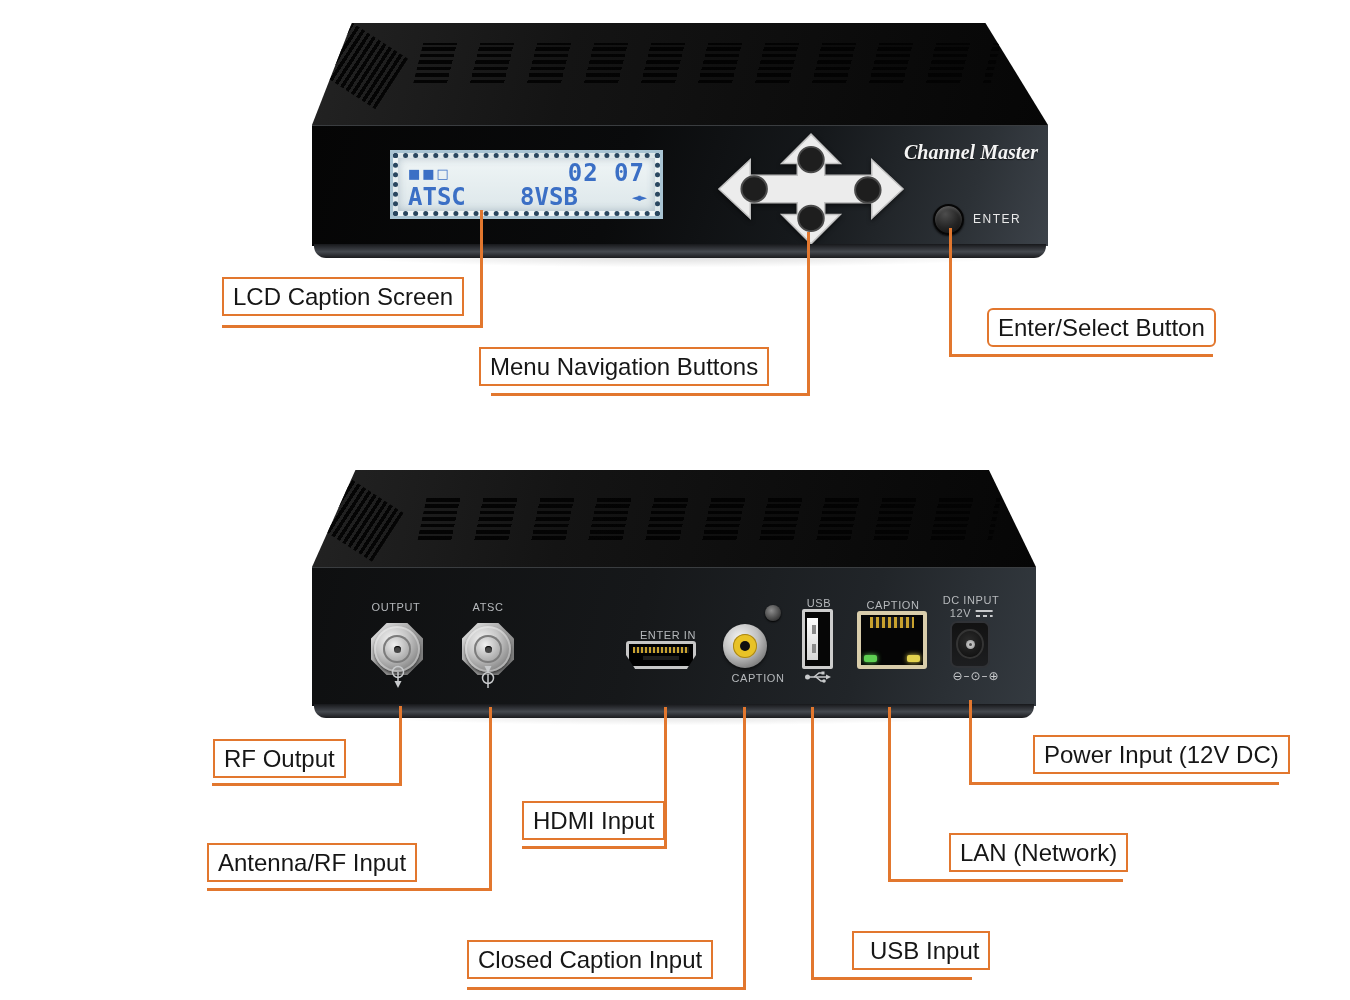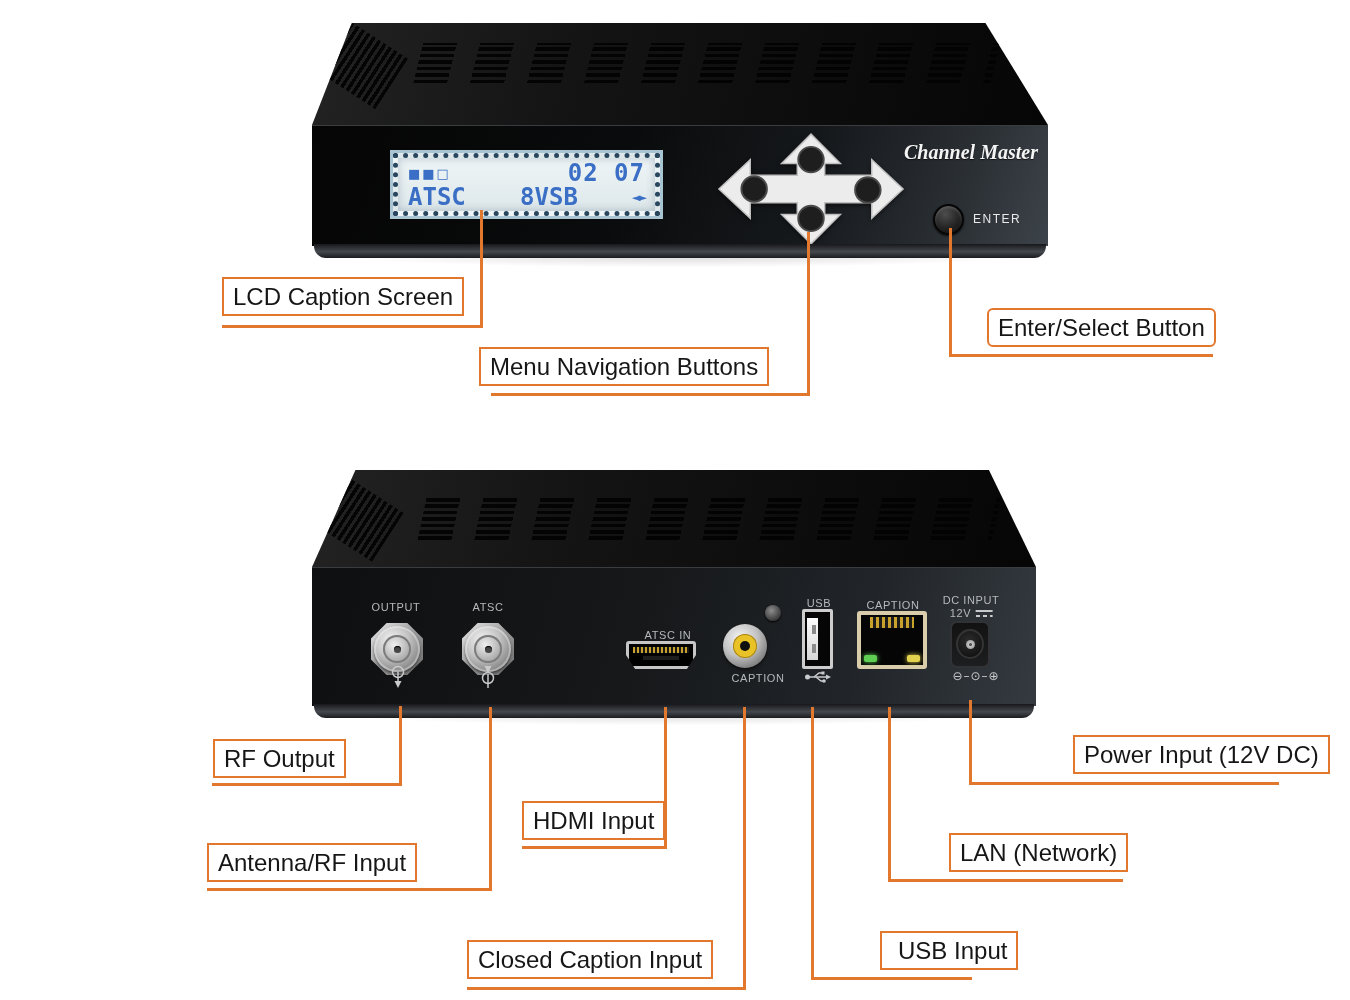--- a/index.html
+++ b/index.html
@@ -147,23 +147,23 @@
   .lv{ width:3px; } .lh{ height:3px; }
 
   #co-lcd-box{ left:222px; top:277px; } #co-lcd-v{ left:480px; top:210px; height:117px; } #co-lcd-h{ left:222px; top:325px; width:261px; }
   #co-menu-box{ left:479px; top:347px; } #co-menu-v{ left:807px; top:232px; height:163px; } #co-menu-h{ left:491px; top:393px; width:319px; }
   #co-enter-box{ left:987px; top:308px;border-radius:6px; } #co-enter-v{ left:949px; top:228px; height:129px; } #co-enter-h{ left:949px; top:354px; width:264px; }
 
   #co-rf-box{ left:213px; top:739px; } #co-rf-v{ left:399px; top:706px; height:80px; } #co-rf-h{ left:212px; top:783px; width:190px; }
   #co-ant-box{ left:207px; top:843px; } #co-ant-v{ left:489px; top:707px; height:184px; } #co-ant-h{ left:207px; top:888px; width:285px; }
   #co-hdmi-box{ left:522px; top:801px; } #co-hdmi-v{ left:664px; top:707px; height:142px; } #co-hdmi-h{ left:522px; top:846px; width:145px; }
   #co-cap-box{ left:467px; top:940px; } #co-cap-v{ left:743px; top:707px; height:283px; } #co-cap-h{ left:467px; top:987px; width:279px; }
-  #co-usb-box{ left:880px; top:931px;padding-left:16px; } #co-usb-v{ left:811px; top:707px; height:273px; } #co-usb-h{ left:811px; top:977px; width:161px; }
+  #co-usb-box{ left:852px; top:931px;padding-left:16px; } #co-usb-v{ left:811px; top:707px; height:273px; } #co-usb-h{ left:811px; top:977px; width:161px; }
   #co-lan-box{ left:949px; top:833px; } #co-lan-v{ left:888px; top:707px; height:175px; } #co-lan-h{ left:888px; top:879px; width:235px; }
-  #co-pwr-box{ left:1033px; top:735px;margin-left:40px; } #co-pwr-v{ left:969px; top:700px; height:85px; } #co-pwr-h{ left:969px; top:782px; width:310px; }
+  #co-pwr-box{ left:1033px; top:735px; } #co-pwr-v{ left:969px; top:700px; height:85px; } #co-pwr-h{ left:969px; top:782px; width:310px; }
 </style>
 </head>
 <body>
 
 <div class="floor-shadow" id="shadow-front"></div>
 <div class="floor-shadow" id="shadow-back"></div>
 
 <div class="device" id="front-device">
   <div class="top-face">
     <div class="vents corner"></div>
@@ -223,21 +223,21 @@
         <div class="barrel"></div>
         <div class="inner"></div>
         <div class="pin"></div>
     </div>
     <svg class="port-sym" style="left:167px; top:96px;" width="18" height="26" viewBox="0 0 18 26">
       <circle cx="9" cy="14" r="5.5" fill="none" stroke="#c8cacc" stroke-width="1.5"></circle>
       <line x1="9" y1="24" x2="9" y2="10" stroke="#c8cacc" stroke-width="1.5"></line>
       <path d="M5.5,9 L12.5,9 L9,2 Z" fill="#c8cacc" transform="rotate(180 9 5.5)"></path>
     </svg>
 
-    <div class="port-label" style="left:356px; top:61px;">ATSC IN</div>
+    <div class="port-label" style="left:356px; top:61px;">ENTER IN</div>
     <div class="hdmi">
       <div class="pins"></div>
       <div class="slot"></div>
     </div>
 
     <div class="screw"></div>
     <div class="rca">
       <div class="outer"></div>
       <div class="ring"></div>
       <div class="hole"></div>

